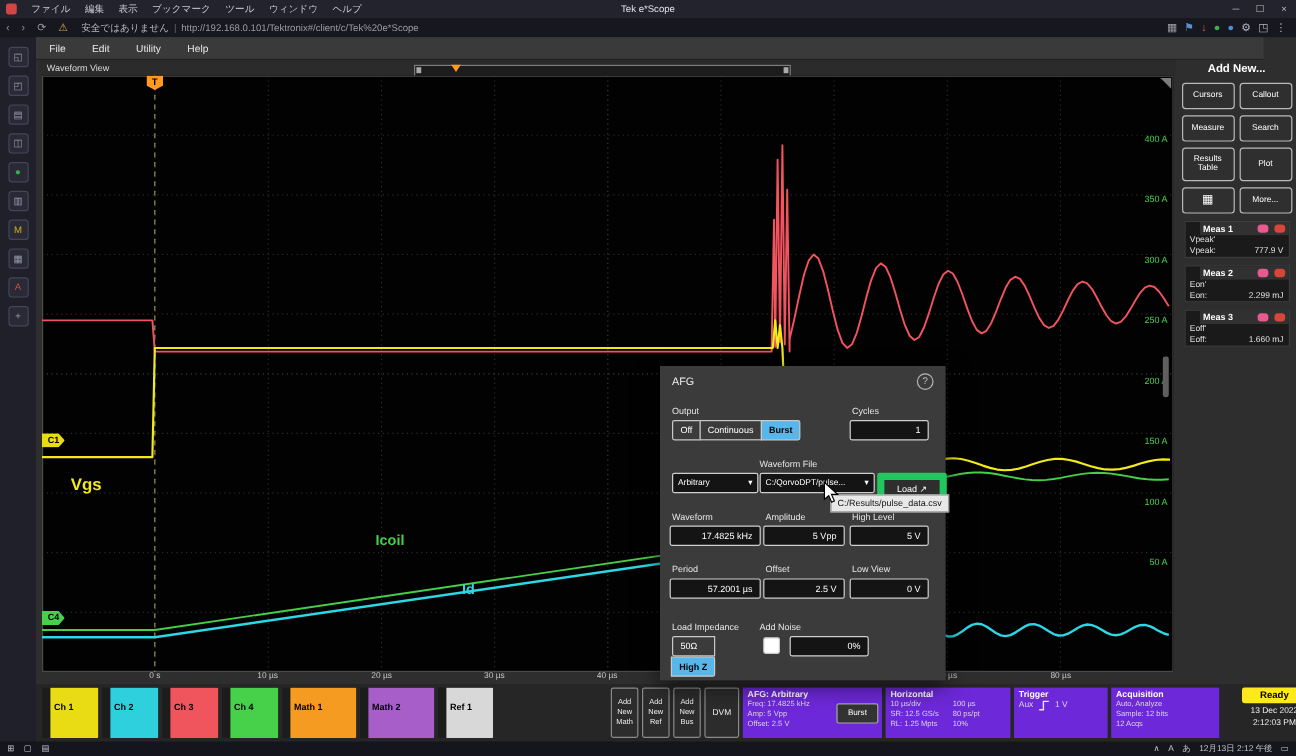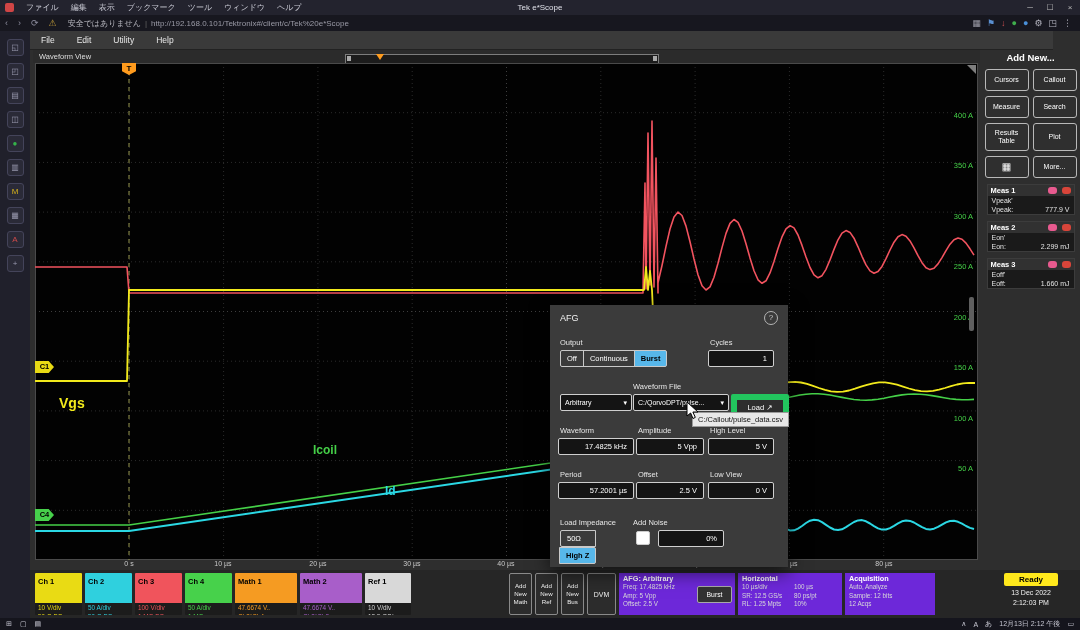--- a/index.html
+++ b/index.html
@@ -47,21 +47,21 @@
   .ov-handle-l{position:absolute;left:1px;top:1px;width:4px;height:5px;background:#aaa;}
   .ov-handle-r{position:absolute;right:1px;top:1px;width:4px;height:5px;background:#aaa;}
   .ov-trig{position:absolute;left:30px;top:-1px;width:0;height:0;border-left:4px solid transparent;border-right:4px solid transparent;border-top:6px solid #ff9b1d;}
 
   
   .rpanel{left:983px;top:49px;width:95px;height:521px;}
   .rp-title{font-size:9.5px;font-weight:bold;color:#fff;text-align:center;margin:3px 0 6px 0;}
   .rp-grid{display:grid;grid-template-columns:44px 44px;gap:5px 4px;justify-content:center;}
   .rp-btn{background:#2f2f2f;border:1px solid #b9b9b9;border-radius:3px;color:#fff;font-size:7px;display:flex;align-items:center;justify-content:center;text-align:center;min-height:18px;line-height:8px;padding:1px;}
   .meas-card{width:86px;margin:6px auto 0 auto;background:#1a1a1a;border:1px solid #3c3c3c;}
-  .meas-head{background:#313131;display:flex;align-items:center;font-size:7.5px;font-weight:bold;color:#fff;padding:1px 3px;gap:3px;}
+  .meas-head{background:#313131;display:flex;align-items:center;font-size:7.5px;font-weight:bold;color:#fff;padding:1px 3px;gap:3px;margin-left:12px;}
   .pill{width:9px;height:7px;border-radius:3px;margin-left:auto;}
   .pill+.pill{margin-left:2px;}
   .meas-line{font-size:7px;color:#e2e2e2;padding:1px 4px;}
 
   
   .afg{left:550px;top:305px;width:238px;height:262px;background:#3b3b3b;box-shadow:0 5px 18px rgba(0,0,0,.65);z-index:30;}
   .afg .lab{position:absolute;font-size:7.5px;color:#e6e6e6;}
   .afg-title{position:absolute;left:10px;top:8px;font-size:9px;color:#f0f0f0;text-align:center;}
   .help-circ{position:absolute;right:10px;top:6px;width:12px;height:12px;border:1px solid #b5b5b5;border-radius:50%;color:#c9c9c9;font-size:8px;text-align:center;line-height:12px;}
   .seg{display:flex;position:absolute;}
@@ -72,21 +72,21 @@
   .afg-input{position:absolute;height:15px;background:#141414;border:1px solid #cfcfcf;border-radius:2px;color:#fff;font-size:7.5px;line-height:15px;text-align:right;padding:0 6px;box-sizing:content-box;}
   .afg-select{position:absolute;height:15px;background:#141414;border:1px solid #cfcfcf;border-radius:2px;color:#fff;font-size:7px;line-height:15px;display:flex;justify-content:space-between;padding:0 4px;overflow:hidden;white-space:nowrap;}
   .afg-btn{position:absolute;height:15px;border:6px solid #22c55e;border-radius:2px;background:#2e2e2e;color:#fff;font-size:7.5px;line-height:15px;text-align:center;}
   .afg-check{position:absolute;width:12px;height:12px;background:#fff;border:1px solid #ccc;border-radius:2px;}
   .tooltip{left:692px;top:412px;background:#e8e8e8;border:1px solid #9a9a9a;color:#111;font-size:7.5px;padding:2px 5px;z-index:40;white-space:nowrap;}
   .cursor{left:686px;top:401px;z-index:50;}
 
   
   .bottombar{left:30px;top:570px;width:1050px;height:48px;background:#262626;display:flex;align-items:flex-start;gap:3px;padding:3px 0 0 5px;box-sizing:border-box;}
   .badge{background:#1c1c1c;height:42px;flex:0 0 auto;overflow:hidden;border-radius:1px;}
-  .badge-head{height:22px;font-size:7.5px;font-weight:bold;color:#000;padding:4px 3px;line-height:10px;}
+  .badge-head{height:22px;font-size:7.5px;font-weight:bold;color:#000;padding:12px 3px;line-height:10px;margin-left:7px;}
   .badge-line{font-size:6.4px;line-height:9px;padding:0 3px;white-space:nowrap;}
   .addnew{flex:0 0 21px;height:40px;border:1px solid #8a8a8a;border-radius:2px;background:#2c2c2c;color:#eee;font-size:6.2px;text-align:center;display:flex;flex-direction:column;justify-content:center;line-height:8px;}
   .dvm{flex:0 0 27px;height:40px;border:1px solid #8a8a8a;border-radius:2px;background:#2c2c2c;color:#eee;font-size:7px;display:flex;align-items:center;justify-content:center;}
   .wide-badge{background:#6d28d9;height:42px;position:relative;color:#e4e4e4;}
   .wb-title{font-size:7.3px;font-weight:bold;color:#fff;padding:1px 4px 0 4px;}
   .wb-line{font-size:6.3px;line-height:8.5px;padding:0 4px;color:#d9d9d9;white-space:nowrap;}
   .burst-btn{position:absolute;right:3px;top:13px;width:33px;height:15px;border:1px solid #a8a8a8;background:#333;color:#fff;font-size:6.8px;text-align:center;line-height:15px;border-radius:2px;}
   .hrow{display:flex;font-size:6.3px;line-height:8.5px;padding:0 4px;color:#d9d9d9;}
   .hrow span:first-child{width:52px;}
   .statusbox{flex:0 0 86px;height:42px;display:flex;flex-direction:column;align-items:center;}
@@ -316,21 +316,21 @@
   <span class="lab" style="left:10px;top:213px;">Load Impedance</span>
   <span class="lab" style="left:83px;top:213px;">Add Noise</span>
   <div class="seg" style="left:10px;top:225px;flex-direction:column;">
     <div>50Ω</div>
     <div class="sel" style="background: rgb(87, 183, 234);">High Z</div>
   </div>
   <div class="afg-check" style="left:86px;top:226px;"></div>
   <div class="afg-input" style="left:108px;top:225px;width:52px;">0%</div>
 </div>
 
-<div class="abs tooltip">C:/Callout/pulse_data.csv</div>
+<div class="abs tooltip">C:/Results/pulse_data.csv</div>
 <div class="abs cursor">
   <svg width="14" height="19" viewBox="0 0 14 19">
       <path d="M1,1 L1,15 L4.6,12 L7,17.5 L9.3,16.4 L6.9,11 L12,11 Z" fill="#fff" stroke="#000" stroke-width="1"></path>
     </svg>
 </div>
 
 <div class="abs bottombar">
   <div class="badge" style="width:47px;">
     <div class="badge-head" style="background: rgb(233, 219, 20);">Ch 1</div>
     <div class="badge-line" style="color: rgb(233, 219, 20);">10 V/div</div>
@@ -409,20 +409,30 @@
     <div class="hrow">
         <span>SR: 12.5 GS/s</span>
         <span>80 ps/pt</span>
       </div>
     <div class="hrow">
         <span>RL: 1.25 Mpts</span>
         <span>10%</span>
       </div>
   </div>
 
+  <div class="wide-badge" style="flex:0 0 78px;">
+    <div class="wb-title">Trigger</div>
+    <div class="wb-line" style="display:flex;align-items:center;gap:4px;font-size:7px;">
+      <span>Aux</span>
+      <svg width="10" height="10">
+          <polyline points="1,8.5 4.5,8.5 4.5,1.5 9,1.5" fill="none" stroke="#e8e8e8" stroke-width="1.2"></polyline>
+        </svg>
+      <span>1 V</span>
+    </div>
+  </div>
 
   <div class="wide-badge" style="flex:0 0 90px;">
     <div class="wb-title">Acquisition</div>
     <div class="wb-line">Auto,  Analyze</div>
     <div class="wb-line">Sample: 12 bits</div>
     <div class="wb-line">12 Acqs</div>
   </div>
 
   <div class="statusbox" style="margin-left:auto;margin-right:6px;">
     <div class="ready" style="background: rgb(255, 232, 28);">Ready</div>

